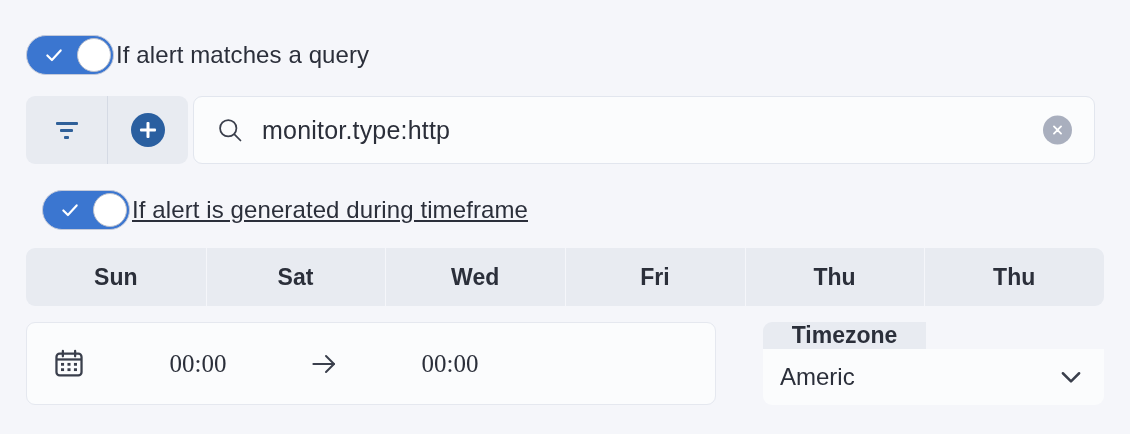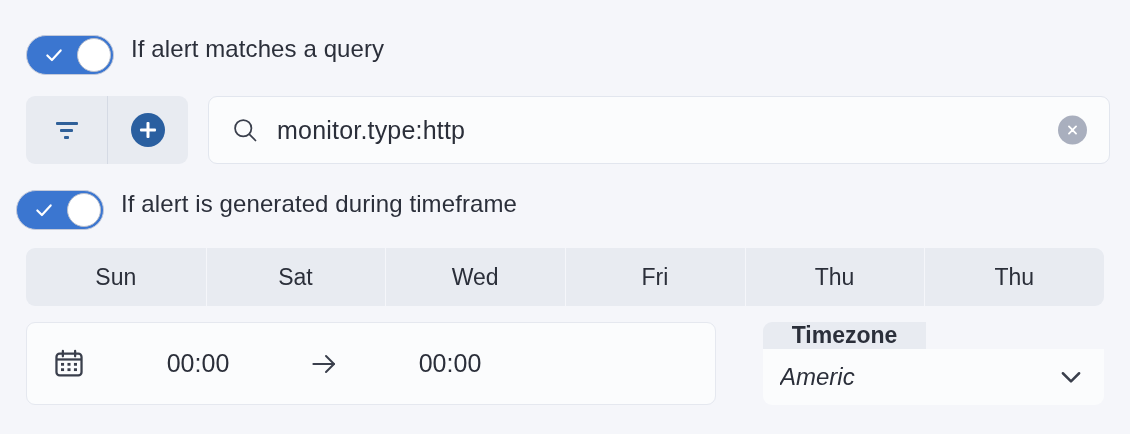--- a/index.html
+++ b/index.html
@@ -17,25 +17,25 @@
   .page {
     position: relative;
     width: 1130px;
     height: 434px;
   }
 
   
   .toggle-row {
     position: absolute;
     display: flex;
-    align-items: flex-start;
-    gap: 17px;
+    align-items: center;
+    gap: 2px;
   }
   #row-query { left: 26px; top: 35px; }
-  #row-timeframe { left: 16px; top: 190px; }
+  #row-timeframe { left: 42px; top: 190px; text-decoration: underline; }
 
   .switch {
     position: relative;
     width: 88px;
     height: 40px;
     border-radius: 20px;
     background: #3b76d0;
     border: 1px solid #c4cada;
     box-sizing: border-box;
     display: flex;
@@ -69,21 +69,21 @@
     letter-spacing: 0.1px;
   }
 
   
   #query-bar {
     position: absolute;
     left: 26px;
     top: 96px;
     display: flex;
     align-items: stretch;
-    gap: 20px;
+    gap: 5px;
     text-align: right;
   }
   .btn-group {
     display: flex;
     width: 162px;
     height: 68px;
     background: #e8ebf1;
     border-radius: 9px;
     overflow: hidden;
   }
@@ -182,20 +182,21 @@
   #day-row {
     position: absolute;
     left: 26px;
     top: 248px;
     width: 1078px;
     height: 58px;
     background: #e8ebf1;
     border-radius: 9px;
     display: flex;
     overflow: hidden;
+    font-weight: bold;
   }
   .day-cell {
     flex: 1;
     display: flex;
     align-items: center;
     justify-content: center;
     font-size: 23px;
     color: #2b2f3a;
     position: relative;
   }
@@ -213,20 +214,21 @@
     left: 26px;
     top: 322px;
     width: 690px;
     height: 83px;
     background: #fbfcfd;
     border: 1px solid #e5e8ef;
     border-radius: 9px;
     box-sizing: border-box;
     display: flex;
     align-items: center;
+    font-family: Liberation Serif, serif;
   }
   .cal-icon {
     margin-left: 26px;
     width: 32px;
     height: 32px;
     flex: none;
   }
   .time-val {
     font-size: 25px;
     color: #2b2f3a;
@@ -272,21 +274,20 @@
     justify-content: space-between;
     padding: 0 18px 0 17px;
     min-width: 0;
   }
   .tz-value {
     font-size: 24px;
     color: #2b2f3a;
     white-space: nowrap;
     overflow: hidden;
     max-width: 106px;
-    font-style: italic;
   }
   .chev-icon {
     width: 30px;
     height: 30px;
     flex: none;
   }
 </style>
 </head>
 <body>
 

